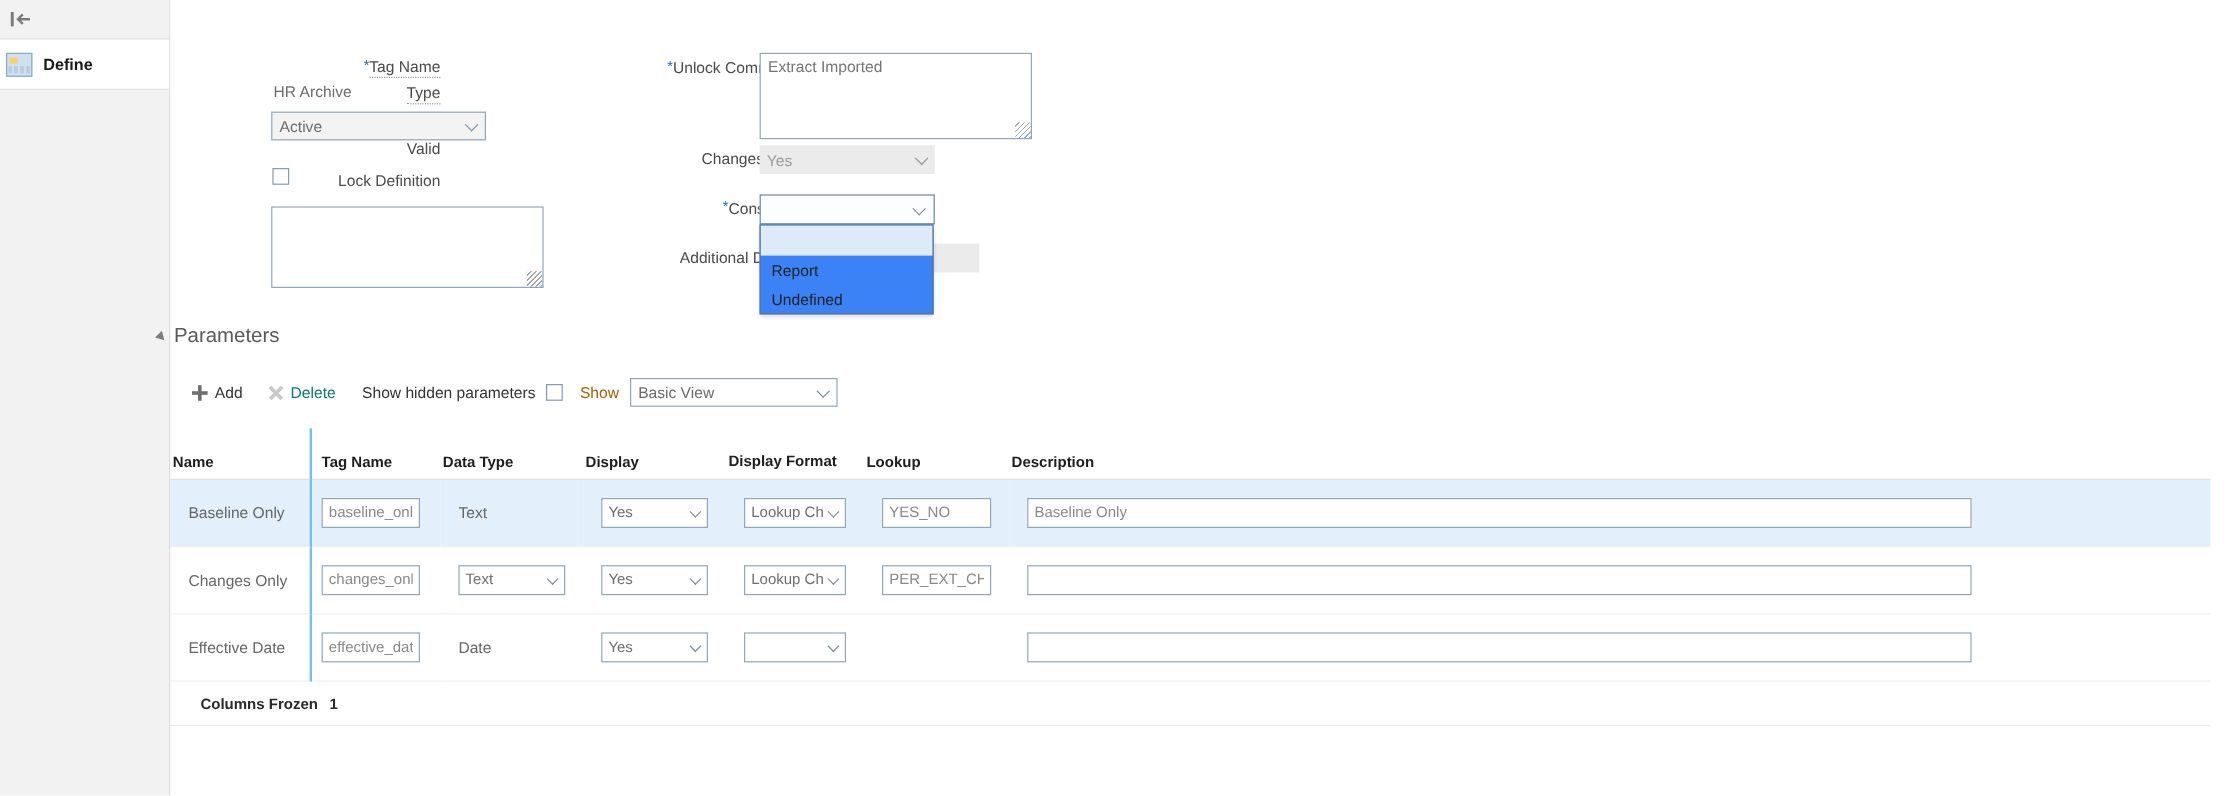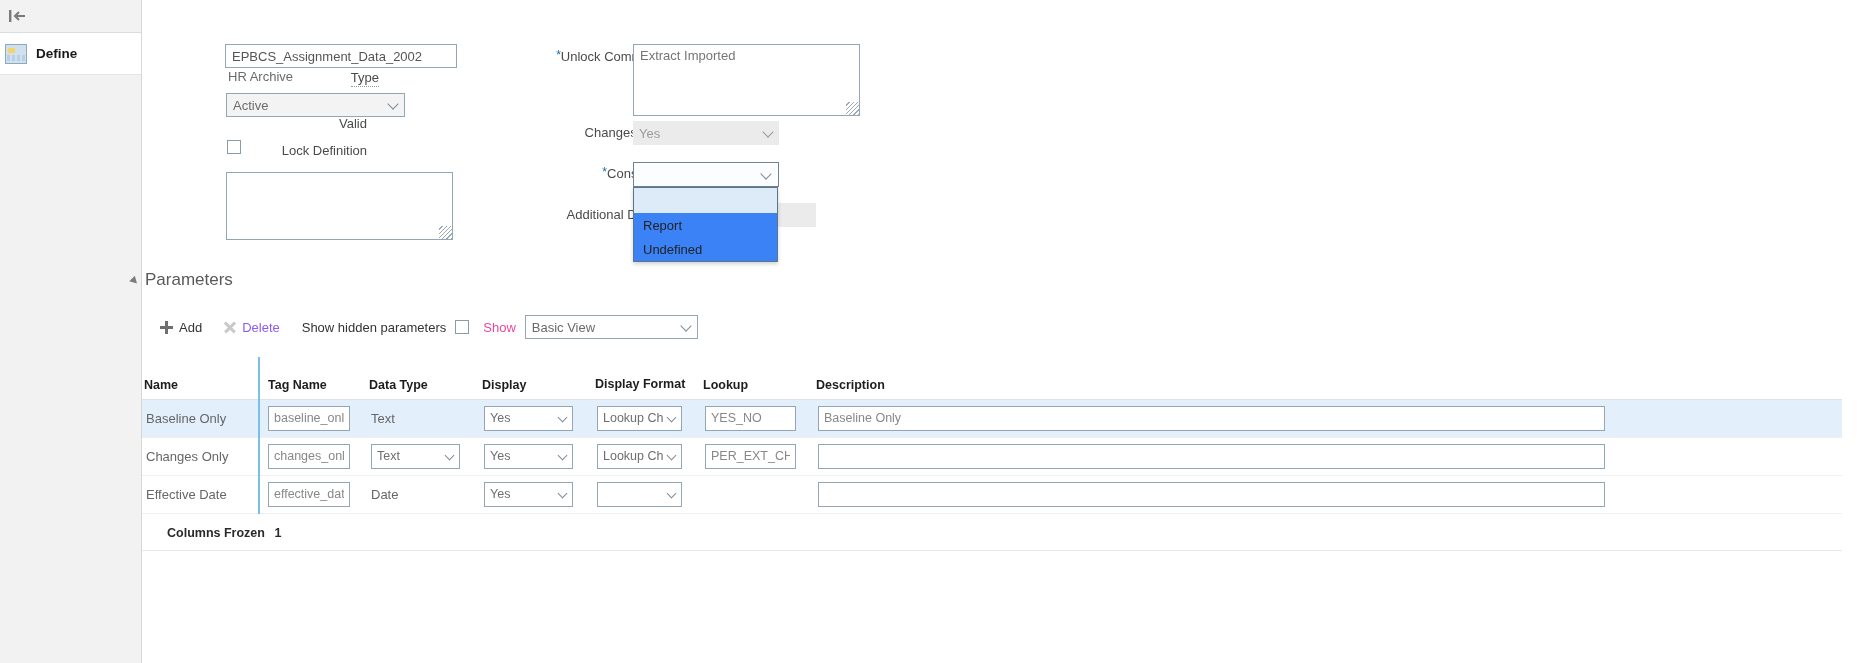--- a/index.html
+++ b/index.html
@@ -184,21 +184,21 @@
   .dd-item {
     height: 24px; display:flex; align-items:center;
     padding: 0 9px; font-size: 13px; color: #222;
     cursor: pointer;
   }
   .dd-item.sel-item { background: #ddeaf7; height: 25px; }
 
   
   .toolbar { display:flex; align-items:center; height: 26px; }
   .tb-btn { display:flex; align-items:center; margin-right: 22px; cursor:pointer; font-size:13px; color:#333; }
-  .tb-btn.disabled { color:#8b5cf6; cursor:default; }
+  .tb-btn.disabled { color:#0f766e; cursor:default; }
   .plus {
     position: relative; width: 13px; height: 13px; margin-right: 6px;
   }
   .plus::before, .plus::after {
     content:""; position:absolute; background:#6f6f6f;
   }
   .plus::before { left:0; top:5px; width:13px; height:3px; }
   .plus::after  { top:0; left:5px; height:13px; width:3px; }
   .xmark { position: relative; width: 12px; height: 12px; margin-right: 6px; }
   .xmark::before, .xmark::after {
@@ -208,21 +208,21 @@
   .xmark::after  { transform: rotate(-45deg); }
 
   .tbl { width: 100%; border-collapse: collapse; }
   .thead-row th {
     text-align: left; font-size: 12.5px; font-weight: bold; color: #1d1d1d;
     padding: 0 0 7px 0; vertical-align: bottom;
     border-bottom: 1px solid #e2e2e2;
   }
   .row { height: 38px; }
   .row.selected { background: #e3effb; }
-  .row td { border-bottom: 1px solid #f0f0f0; padding: 4px; vertical-align: middle; }
+  .row td { border-bottom: 1px solid #f0f0f0; padding: 15px; vertical-align: middle; }
   .freeze-line { border-left: 2px solid #79c0e8; }
   .cell-text { font-size: 13px; color: #666; padding-left: 2px; }
 
   .mini-in {
     border: 1px solid #93a6b5; height: 25px; width: 82px;
     font-size: 12.5px; color: #6e6e6e; padding: 0 5px;
     font-family: "Liberation Sans", sans-serif; background:#fff; outline:none;
   }
   .mini-in::placeholder { color:#888; }
   .mini-sel {
@@ -260,23 +260,22 @@
   </div>
 
   <div class="content">
 
 
     <div class="form-area">
 
       <div style="position:absolute; left:0; top:45px; width:225px;" class="lbl">
         <span class="req">*</span><span class="dotted">Tag Name</span>
       </div>
-      <input class="txt" style="position: absolute; left: 83px; top: 44px; width: 232px;" value="EPBCS_Assignment_Data_2002">
-
-      <div style="position:absolute; left:12px; top:67px; width:225px;" class="lbl">
+
+      <div style="position:absolute; left:0; top:67px; width:225px;" class="lbl">
         <span class="dotted">Type</span>
       </div>
       <div class="flat-text" style="position:absolute; left:86px; top:66px;">HR Archive</div>
 
       <div style="position:absolute; left:0; top:94px; width:225px;" class="lbl">Status</div>
       <div class="sel" style="position:absolute; left:84px; top:93px; width:179px;">
         <span>Active</span>
         <span class="caret"></span>
       </div>
 
@@ -331,21 +330,21 @@
       <div class="tb-btn">
         <span class="plus"></span>
         <span>Add</span>
       </div>
       <div class="tb-btn disabled">
         <span class="xmark"></span>
         <span>Delete</span>
       </div>
       <span style="font-size:13px;color:#333;margin-right:9px;">Show hidden parameters</span>
       <span class="cbx" style="margin-right:14px;"></span>
-      <span style="font-size:13px;color:#ec4899;margin-right:9px;">Show</span>
+      <span style="font-size:13px;color:#a16207;margin-right:9px;">Show</span>
       <div class="sel" style="width:173px; background:#fff;">
         <span>Basic View</span>
         <span class="caret"></span>
       </div>
     </div>
 
     <table class="tbl" style="margin-top:17px; width:1700px;">
       <thead>
         <tr class="thead-row">
           <th style="width:117px; padding-left:2px; height:42px;">Name</th>

